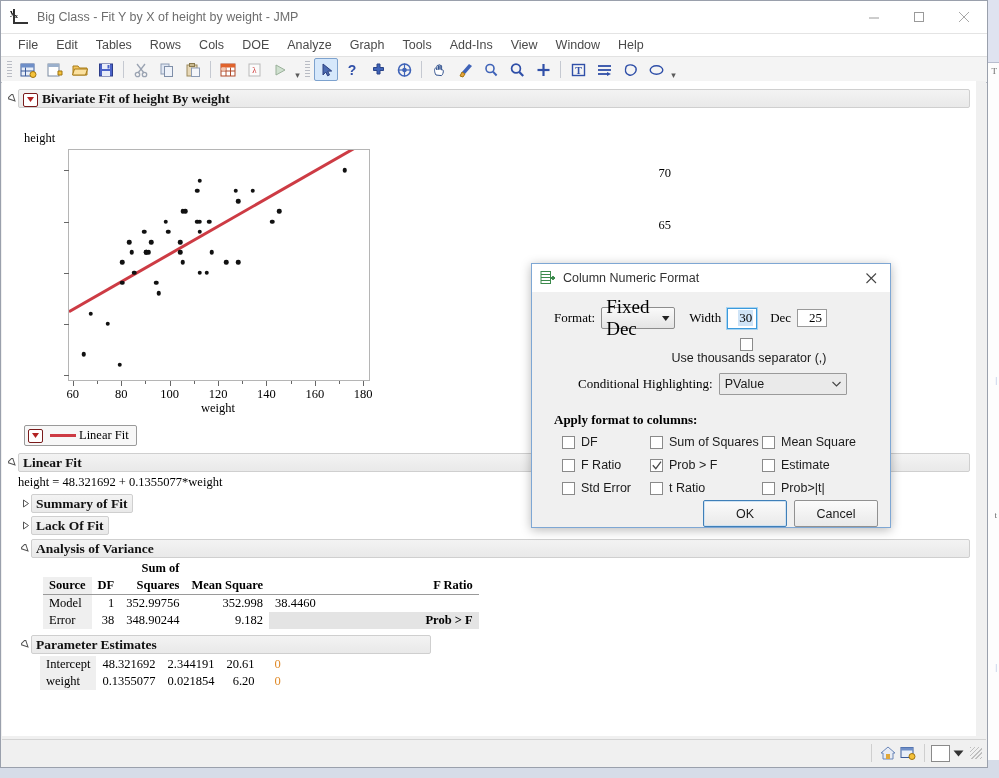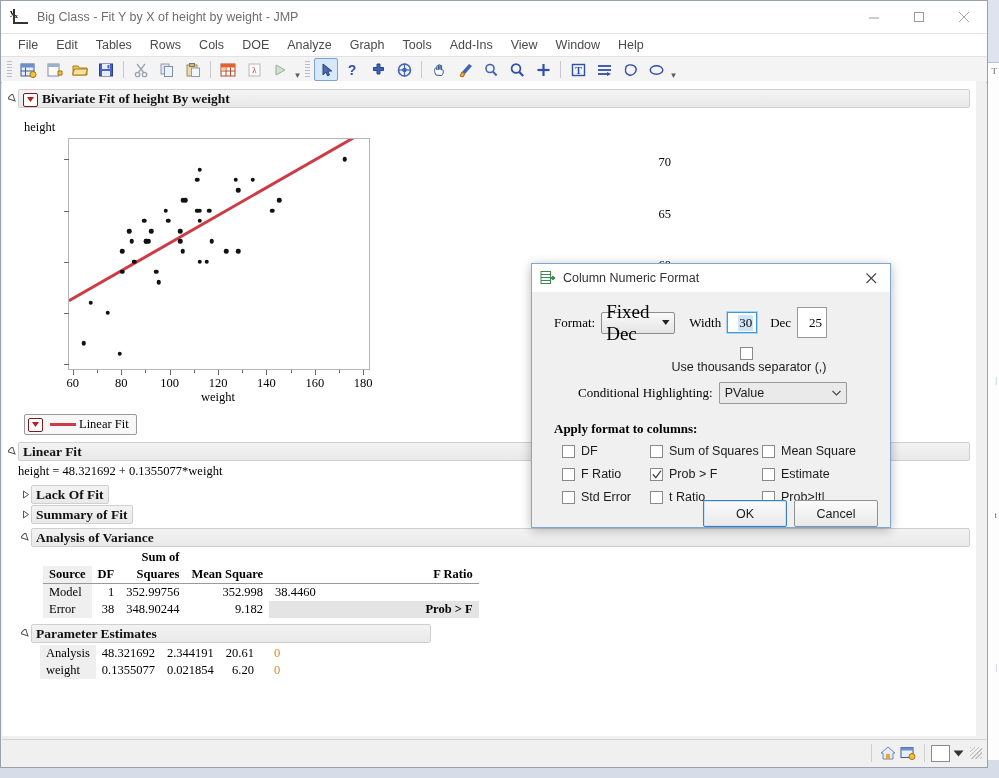--- a/index.html
+++ b/index.html
@@ -51,21 +51,21 @@
   
   .outline-bar{display:flex;align-items:center;height:19px;margin:0;}
   .tri{width:11px;flex:none;display:flex;align-items:center;justify-content:center;cursor:default;}
   .tri svg{display:block;}
   .obar-title{flex:1;background:linear-gradient(to bottom,#f3f3f3,#e9e9e9);border:1px solid #cfcfcf;border-radius:2px;
      font-family:"Liberation Serif",serif;font-weight:bold;font-size:13.5px;color:#111;padding:0 4px;height:19px;line-height:18px;box-sizing:border-box;}
   .obar-title.inline{flex:none;display:inline-block;}
   .redtri{width:13px;height:12px;border:1px solid #7a1b1b;background:#fff;border-radius:2px;display:inline-flex;align-items:center;justify-content:center;margin-right:4px;vertical-align:middle;flex:none;cursor:default;}
 
   
-  #chart-wrap{position:relative;margin-left:22px;margin-top:12px;}
+  #chart-wrap{position:relative;margin-left:22px;margin-top:23px;}
   #ylabel{font-family:"Liberation Serif",serif;font-size:12.5px;margin-bottom:3px;}
   #plot-area{position:relative;width:300px;height:230px;border:1px solid #b5b5b5;background:#fff;margin-left:44px;}
   .dot{position:absolute;width:4.5px;height:4.5px;background:#111;border-radius:50%;transform:translate(-50%,-50%);}
   #fitline{position:absolute;left:0;top:0;width:100%;height:100%;}
   .ytick-lab{position:absolute;right:305px;font-family:"Liberation Serif",serif;font-size:12.5px;transform:translateY(-50%);text-align:right;width:30px;}
   .ytick{position:absolute;width:5px;height:1px;background:#666;}
   .xtick-lab{position:absolute;top:6px;font-family:"Liberation Serif",serif;font-size:12.5px;transform:translateX(-50%);}
   .xtick{position:absolute;top:0;width:1px;height:5px;background:#666;}
   .xtick.minor{height:3px;}
   #xaxis-holder{position:relative;margin-left:44px;width:300px;height:18px;}
@@ -109,21 +109,21 @@
   #dlg-close{position:absolute;right:0;top:0;width:38px;height:28px;display:flex;align-items:center;justify-content:center;cursor:default;}
   .dlg-row{display:flex;align-items:center;font-family:"Liberation Serif",serif;font-size:13px;}
   #row-format{margin-top:14px;padding-left:22px;}
   .dlg-lab{font-family:"Liberation Serif",serif;font-size:13px;}
   #format-select{margin-left:6px;width:74px;height:22px;background:linear-gradient(to bottom,#fafafa,#e4e4e4);
      border:1px solid #8d8d8d;border-radius:2px;display:flex;align-items:center;padding:0 4px;box-sizing:border-box;cursor:default;}
   #format-select .fs-text{flex:1;font-family:"Liberation Serif",serif;font-size:19px;}
   #width-field{margin-left:6px;width:30px;height:21px;background:#fff;border:1px solid #3c9adc;box-sizing:border-box;
      display:flex;align-items:center;justify-content:flex-end;padding-right:3px;outline:1px solid #a9d4f0;}
   #width-field .val{background:#cfe4f7;padding:0 1px;font-family:"Liberation Serif",serif;font-size:13px;}
-  #dec-field{margin-left:6px;width:30px;height:31px;background:#fff;border:1px solid #9a9a9a;box-sizing:border-box;
+  #dec-field{margin-left:6px;width:30px;height:18px;background:#fff;border:1px solid #9a9a9a;box-sizing:border-box;
      display:flex;align-items:center;justify-content:flex-end;padding-right:4px;font-family:"Liberation Serif",serif;font-size:13px;}
   #row-thousands{margin-top:9px;padding-left:76px;flex-direction:column;}
   #row-cond{margin-top:8px;padding-left:46px;}
   #cond-select{margin-left:6px;width:128px;height:22px;background:#eaeaea;border:1px solid #9a9a9a;border-radius:1px;
      display:flex;align-items:center;padding:0 5px;box-sizing:border-box;cursor:default;}
   #cond-select .cs-text{flex:1;font-family:"Liberation Sans",sans-serif;font-size:12.5px;color:#1b1b1b;}
   #apply-label{margin-top:17px;padding-left:22px;font-family:"Liberation Serif",serif;font-weight:bold;font-size:13px;}
   #cb-grid{margin-top:7px;padding-left:30px;display:grid;grid-template-columns:88px 112px auto;row-gap:9px;}
   .cb-item{display:flex;align-items:center;cursor:default;}
   .cbox{width:13px;height:13px;border:1px solid #8a8a8a;background:#fff;box-sizing:border-box;margin-right:6px;flex:none;
@@ -490,36 +490,36 @@
           <svg width="9" height="9">
               <path d="M1 1 l7 3.5 l-7 3.5z" fill="none" stroke="#555" stroke-width="1" transform="rotate(45 4.5 4.5)"></path>
             </svg>
         </div>
         <div class="obar-title">Linear Fit</div>
       </div>
 
       <div class="eqline">height = 48.321692 + 0.1355077*weight</div>
 
       
+      <div class="outline-bar" style="margin:1px 6px 0 18px;">
+        <div class="tri">
+          <svg width="9" height="9">
+              <path d="M2.5 1 l5 3.5 l-5 3.5z" fill="none" stroke="#555" stroke-width="1"></path>
+            </svg>
+        </div>
+        <div class="obar-title inline">Summary of Fit</div>
+      </div>
+
       <div class="outline-bar" style="margin:3px 6px 0 18px;">
         <div class="tri">
           <svg width="9" height="9">
               <path d="M2.5 1 l5 3.5 l-5 3.5z" fill="none" stroke="#555" stroke-width="1"></path>
             </svg>
         </div>
         <div class="obar-title inline">Lack Of Fit</div>
-      </div>
-
-      <div class="outline-bar" style="margin:1px 6px 0 18px;">
-        <div class="tri">
-          <svg width="9" height="9">
-              <path d="M2.5 1 l5 3.5 l-5 3.5z" fill="none" stroke="#555" stroke-width="1"></path>
-            </svg>
-        </div>
-        <div class="obar-title inline">Summary of Fit</div>
       </div>
 
       
       <div class="outline-bar" style="margin:4px 6px 0 18px;">
         <div class="tri">
           <svg width="9" height="9">
               <path d="M1 1 l7 3.5 l-7 3.5z" fill="none" stroke="#555" stroke-width="1" transform="rotate(45 4.5 4.5)"></path>
             </svg>
         </div>
         <div class="obar-title">Analysis of Variance</div>
@@ -567,21 +567,21 @@
           <svg width="9" height="9">
               <path d="M1 1 l7 3.5 l-7 3.5z" fill="none" stroke="#555" stroke-width="1" transform="rotate(45 4.5 4.5)"></path>
             </svg>
         </div>
         <div class="obar-title" style="flex:none;width:400px;">Parameter Estimates</div>
       </div>
 
       <table class="jtable" style="margin-left:38px;margin-top:2px;">
         <tbody>
         <tr>
-          <td class="l">Analysis</td>
+          <td class="l">Intercept</td>
           <td>48.321692</td>
           <td>2.344191</td>
           <td style="padding-right:14px;">20.61</td>
           <td class="pval">0</td>
         </tr>
         <tr>
           <td class="l">weight</td>
           <td>0.1355077</td>
           <td>0.021854</td>
           <td style="padding-right:14px;">6.20</td>

